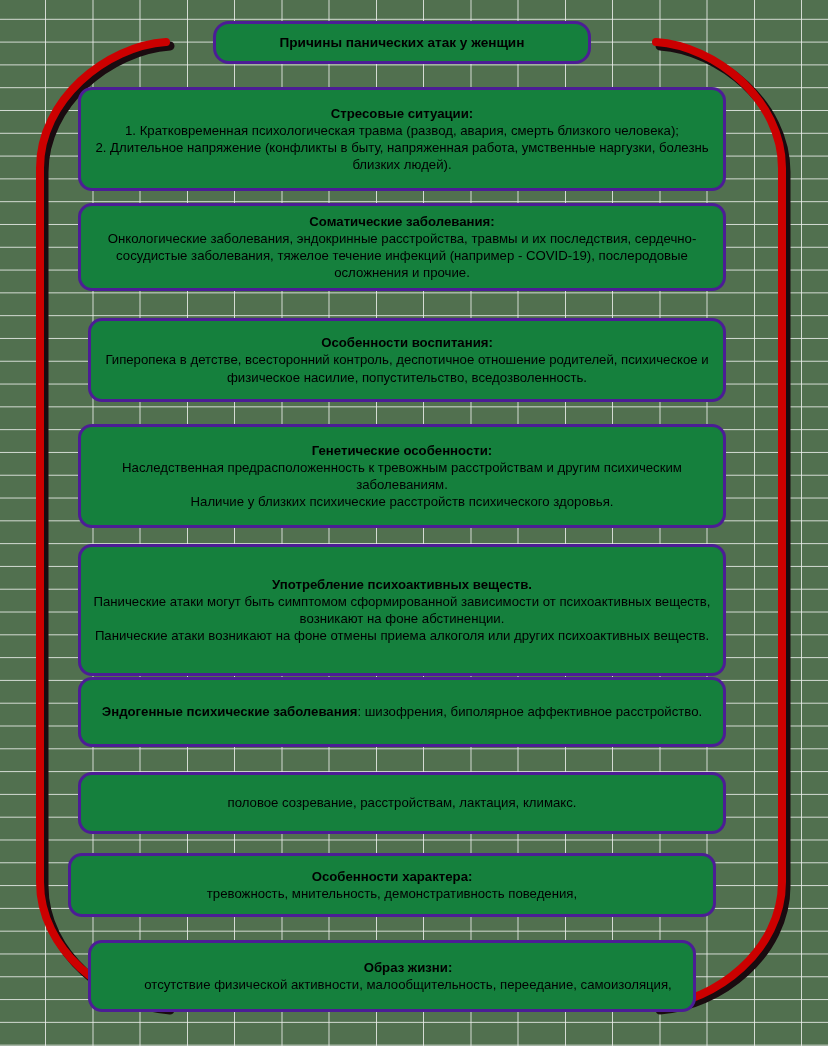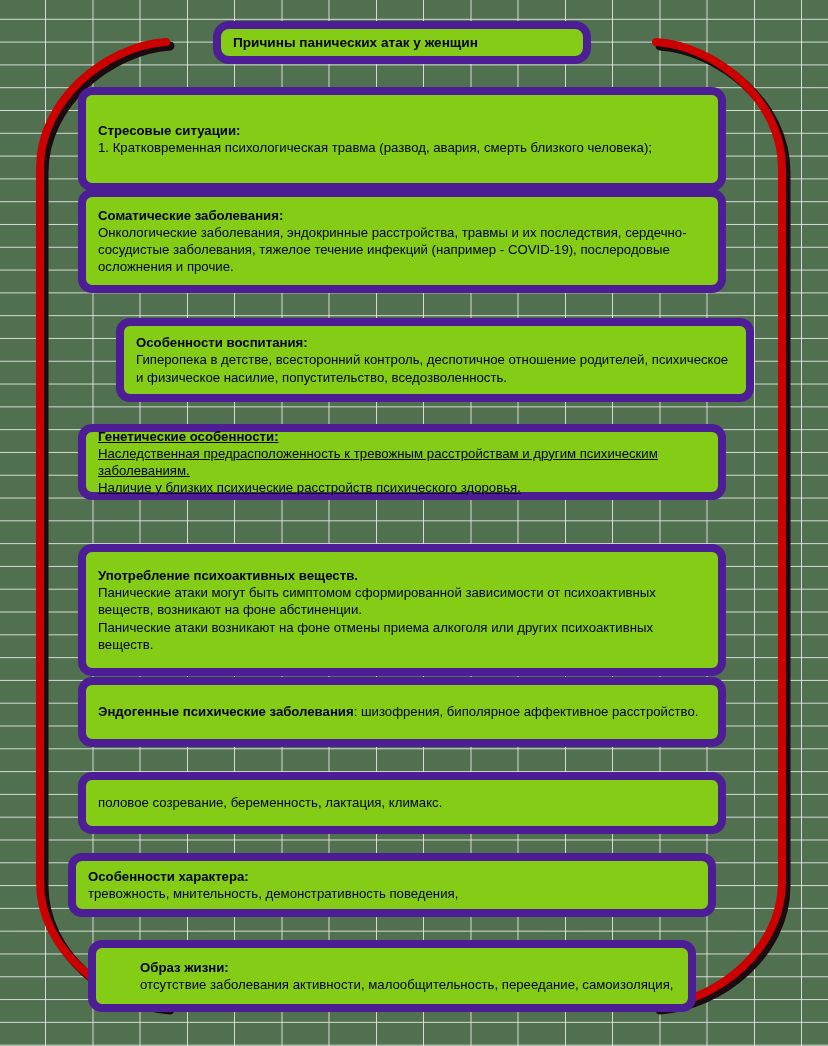--- a/index.html
+++ b/index.html
@@ -46,28 +46,28 @@
     position: absolute;
     left: 0; top: 0;
     width: 828px; height: 1046px;
     pointer-events: none;
   }
 
   
   .box {
     position: absolute;
     box-sizing: border-box;
-    background: #84cc16;
-    border: 8px solid #4c1d95;
+    background: #15803d;
+    border: 3px solid #4c1d95;
     border-radius: 14px;
     display: flex;
     flex-direction: column;
     align-items: center;
     justify-content: center;
-    text-align: left;
+    text-align: center;
     color: #000000;
     font-size: 13.2px;
     line-height: 1.30;
     padding: 4px 12px;
   }
   .box .hdr {
     font-weight: bold;
   }
   .box .ln {
     display: block;
@@ -112,57 +112,58 @@
     </svg>
   </div>
 
   <div class="box title-box" style="left:213px; top:21px; width:378px; height:43px;">
     <span class="hdr ln">Причины панических атак у женщин</span>
   </div>
 
   <div class="box" style="left:78px; top:87px; width:648px; height:104px;">
     <span class="hdr ln">Стресовые ситуации:</span>
     <span class="ln">1.  Кратковременная психологическая травма (развод, авария, смерть близкого человека);</span>
+    <span class="ln">2. Длительное напряжение (конфликты в быту, напряженная работа, умственные наргузки, болезнь близких людей).</span>
   </div>
 
-  <div class="box" style="left:78px; top:189px; width:648px; height:104px;">
+  <div class="box" style="left:78px; top:203px; width:648px; height:88px;">
     <span class="hdr ln">Соматические заболевания:</span>
     <span class="ln">Онкологические заболевания, эндокринные расстройства, травмы и их последствия, сердечно-сосудистые заболевания,  тяжелое течение инфекций (например - COVID-19),  послеродовые осложнения и прочие.</span>
   </div>
 
-  <div class="box" style="left:88px; top:318px; width:638px; height:84px;margin-left:28px;">
+  <div class="box" style="left:88px; top:318px; width:638px; height:84px;">
     <span class="hdr ln">Особенности воспитания:</span>
     <span class="ln">Гиперопека в детстве, всесторонний контроль, деспотичное отношение родителей, психическое и физическое насилие, попустительство, вседозволенность.</span>
   </div>
 
-  <div class="box" style="left:78px; top:424px; width:648px; height:76px;text-decoration:underline;">
+  <div class="box" style="left:78px; top:424px; width:648px; height:104px;">
     <span class="hdr ln">Генетические особенности:</span>
     <span class="ln">Наследственная предрасположенность к тревожным расстройствам и другим психическим заболеваниям.</span>
     <span class="ln">Наличие у близких психические расстройств психического здоровья.</span>
   </div>
 
   <div class="box" style="left:78px; top:544px; width:648px; height:132px;">
     <span class="hdr ln">Употребление психоактивных веществ.</span>
     <span class="ln">Панические атаки могут быть симптомом сформированной зависимости от психоактивных веществ, возникают на фоне абстиненции.</span>
     <span class="ln">Панические атаки возникают на фоне отмены приема алкоголя или других психоактивных веществ.</span>
   </div>
 
   <div class="box" style="left:78px; top:677px; width:648px; height:70px;">
     <span class="ln">
       <span class="inline-hdr">Эндогенные психические заболевания</span><span>: шизофрения, биполярное аффективное расстройство.</span>
     </span>
   </div>
 
   <div class="box" style="left:78px; top:772px; width:648px; height:62px;">
-    <span class="ln">половое созревание, беременность,  лактация, климакс.</span>
+    <span class="ln">половое созревание, расстройствам,  лактация, климакс.</span>
   </div>
 
   <div class="box" style="left:68px; top:853px; width:648px; height:64px;">
     <span class="hdr ln">Особенности характера:</span>
     <span class="ln">тревожность, мнительность, демонстративность поведения,</span>
   </div>
 
   <div class="box" style="left:88px; top:940px; width:608px; height:72px;padding-left:44px;">
     <span class="hdr ln">Образ жизни:</span>
-    <span class="ln">отсутствие заболевания активности, малообщительность, переедание, самоизоляция,</span>
+    <span class="ln">отсутствие физической активности, малообщительность, переедание, самоизоляция,</span>
   </div>
 
 </div>
 
 </body></html>

